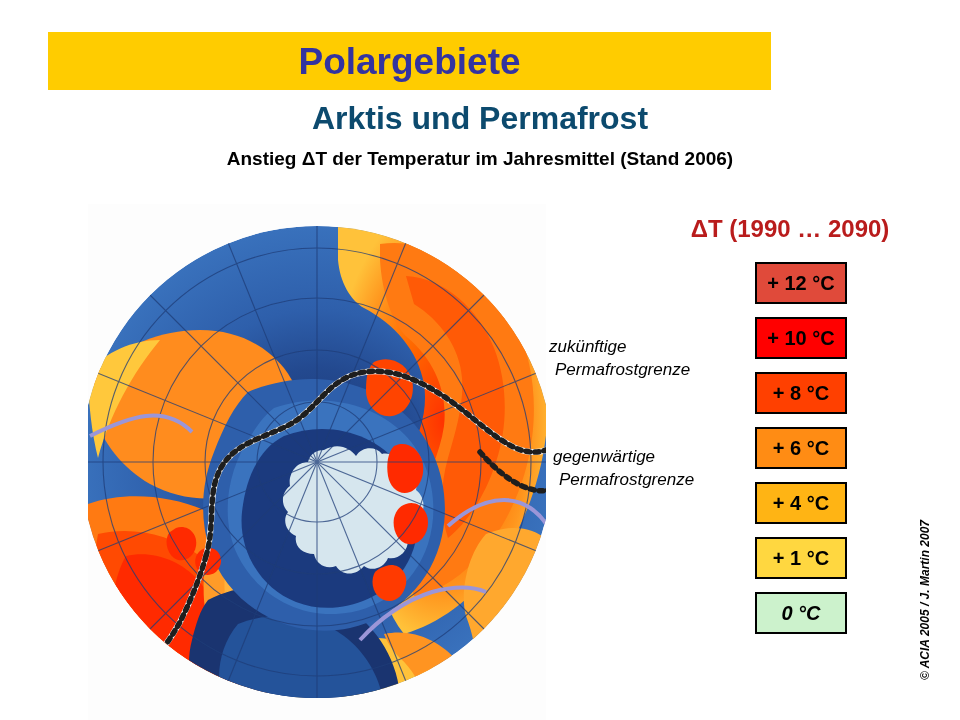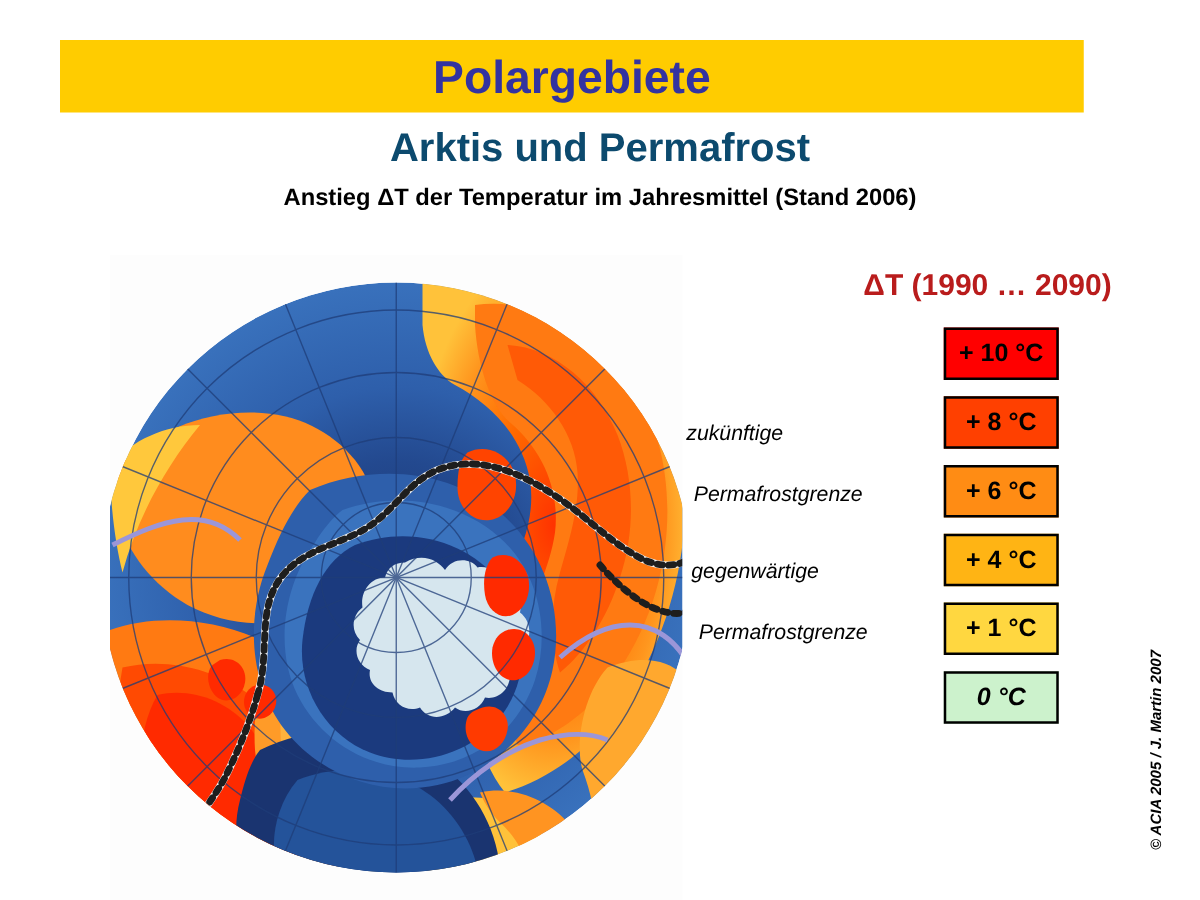--- a/index.html
+++ b/index.html
@@ -14,21 +14,21 @@
     font-family: "Liberation Sans", sans-serif;
     overflow: hidden;
     position: relative;
   }
 
   
   #title-banner {
     position: absolute;
     left: 48px;
     top: 32px;
-    width: 819px;
+    width: 723px;
     height: 58px;
     background: #ffcc00;
     display: flex;
     align-items: center;
     justify-content: center;
   }
   #title-banner .banner-text {
     font-size: 37px;
     font-weight: bold;
     color: #3333a0;
@@ -78,21 +78,21 @@
   .map-annotation {
     position: absolute;
     font-size: 17px;
     font-style: italic;
     color: #000000;
     line-height: 1.35;
     white-space: nowrap;
   }
   #annotation-future  { left: 549px; top: 336px; }
   #annotation-present { left: 553px; top: 446px; }
-  .map-annotation .ann-l2 { display: block; padding-left: 6px; margin-top: 26px; }
+  .map-annotation .ann-l2 { display: block; padding-left: 6px; }
 
   
   #legend-title {
     position: absolute;
     left: 662px;
     top: 215px;
     width: 256px;
     text-align: center;
     font-size: 24px;
     font-weight: bold;
@@ -295,20 +295,23 @@
   <span class="ann-l2">Permafrostgrenze</span>
 </div>
 
 <div class="map-annotation" id="annotation-present">
   <span>gegenwärtige</span>
   <span class="ann-l2">Permafrostgrenze</span>
 </div>
 
 <div id="legend-title">ΔT (1990 … 2090)</div>
 <div id="legend-list">
+    <div class="legend-swatch" style="background: rgb(224, 74, 58);">
+      <span>+ 12 °C</span>
+    </div>
     <div class="legend-swatch" style="background: rgb(255, 0, 0);">
       <span>+ 10 °C</span>
     </div>
     <div class="legend-swatch" style="background: rgb(255, 64, 0);">
       <span>+ 8 °C</span>
     </div>
     <div class="legend-swatch" style="background: rgb(255, 140, 20);">
       <span>+ 6 °C</span>
     </div>
     <div class="legend-swatch" style="background: rgb(255, 180, 20);">

